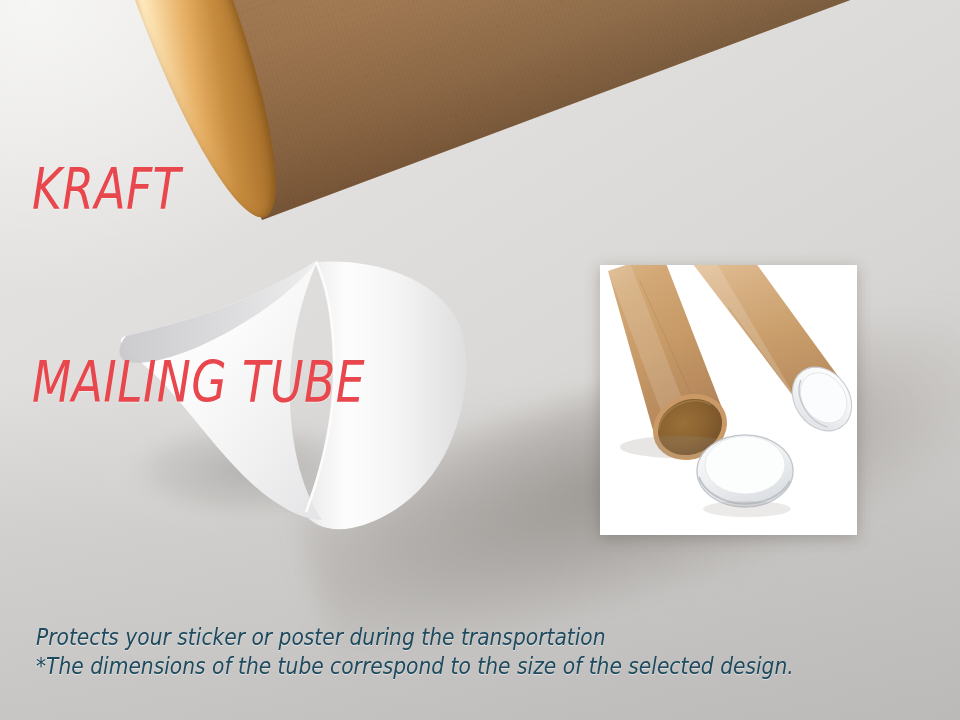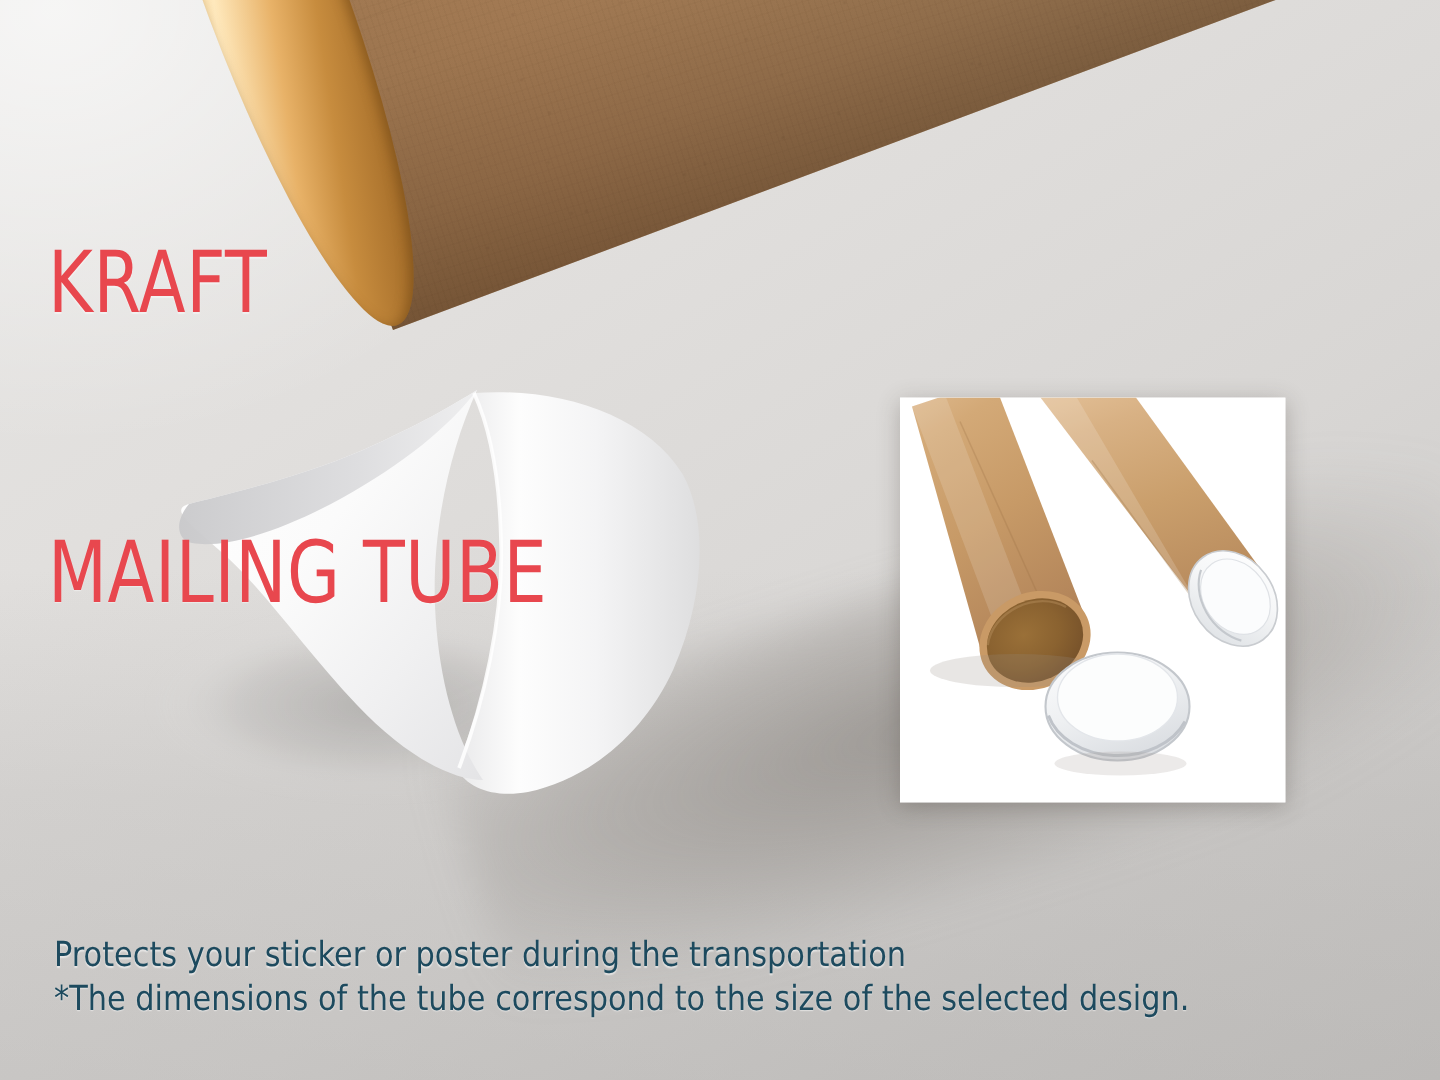--- a/index.html
+++ b/index.html
@@ -8,20 +8,21 @@
     padding: 0;
     background: #ffffff;
   }
   #stage {
     position: relative;
     width: 960px;
     height: 720px;
     overflow: hidden;
     font-family: "Liberation Sans", sans-serif;
     background: linear-gradient(148deg, #e6e5e3 0%, #e1dfdd 30%, #d8d6d4 62%, #cfcdcb 82%, #c9c7c5 100%);
+    font-style: italic;
   }
 
   
   .floor-shade {
     position: absolute;
     left: 0; right: 0; bottom: 0;
     height: 340px;
     background: linear-gradient(180deg, rgba(170,168,166,0.00) 0%, rgba(166,164,162,0.22) 45%, rgba(158,156,154,0.30) 100%);
     pointer-events: none;
   }

